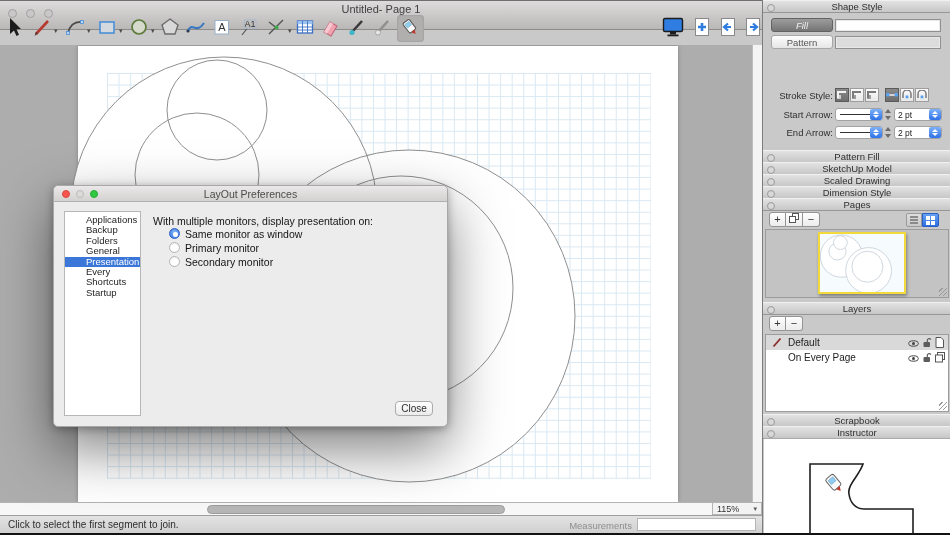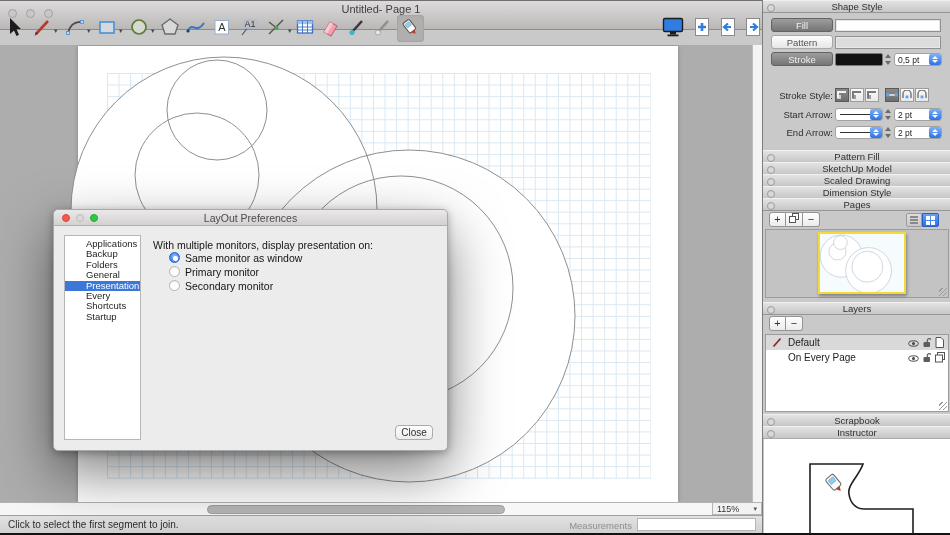--- a/index.html
+++ b/index.html
@@ -59,21 +59,21 @@
   .sechdr { position:absolute; left:0; width:188px; height:13px;
     background:linear-gradient(#e2e2e2,#c7c7c7); border-top:1px solid #f0f0f0;
     border-bottom:1px solid #979797; text-align:center; font-size:9.5px;
     line-height:12px; color:#2f2f2f; }
   .sechdr::before { content:""; position:absolute; left:4px; top:3px; width:6px;
     height:6px; border-radius:50%; background:#d8d8d8; border:1px solid #9a9a9a; }
   .prow { position:absolute; left:0; width:188px; height:15px; }
   .pbtn { position:absolute; left:8px; width:62px; height:14px; border-radius:3px;
     text-align:center; font-size:9.5px; line-height:13px; }
   .pbtn.dark { background:linear-gradient(#9d9d9d,#757575); border:1px solid #636363;
-    color:#efefef; }
+    color:#efefef;font-style:italic; }
   .pbtn.light { background:linear-gradient(#fdfdfd,#e6e6e6); border:1px solid #a8a8a8;
     color:#555; }
   .well { position:absolute; left:72px; top:1px; width:106px; height:13px;
     background:#fff; border:1px solid #909090; box-shadow:inset 0 0 0 1px #e8e8e8; }
   .well.gray { background:#dcdcdc; }
   .plabel { position:absolute; left:0; width:70px; text-align:right; font-size:9.5px;
     color:#2f2f2f; top:2px; }
   .swatch { position:absolute; left:72px; top:1px; width:48px; height:13px;
     background:#111; border:1px solid #777; border-radius:2px; }
   .stepper { position:absolute; left:122px; top:1px; width:7px; height:13px; }
@@ -115,21 +115,21 @@
     line-height:15px; }
   .lrow.sel { background:#d9d9d9; }
   .lrow .lname { position:absolute; left:22px; top:0; }
   .licon { position:absolute; top:2px; }
   #instructor-body { position:absolute; left:1px; top:438px; width:186px; height:95px;
     background:#fff; border-top:1px solid #aaa; }
 
   
   #dialog { position:absolute; left:53px; top:185px; width:395px; height:242px;
     background:#ececec; border:1px solid #a8a8a8; border-radius:5px;
-    box-shadow:0 22px 55px rgba(0,0,0,.5), 0 2px 8px rgba(0,0,0,.3);margin-top:24px; }
+    box-shadow:0 22px 55px rgba(0,0,0,.5), 0 2px 8px rgba(0,0,0,.3); }
   #dlg-titlebar { position:absolute; left:0; top:0; width:100%; height:16px;
     background:linear-gradient(#eae8e8,#d4d1d1); border-bottom:1px solid #b2afaf;
     border-radius:5px 5px 0 0; }
   .dlg-dot { position:absolute; top:4px; width:8px; height:8px; border-radius:50%; }
   #dlg-title { position:absolute; left:0; top:2px; width:100%; text-align:center;
     font-size:10.5px; color:#4b4b4b; }
   #dlg-list { position:absolute; left:10px; top:25px; width:77px; height:205px;
     background:#fff; border:1px solid #b7b7b7; padding-top:3px; }
   .dlg-item { font-size:9.5px; color:#1d1d1d; padding-left:21px; line-height:10.4px;
     white-space:nowrap; }
@@ -327,32 +327,20 @@
   <div id="panel">
     <div class="sechdr" style="top:0">Shape Style</div>
 
     <div class="prow" style="top:18px">
       <div class="pbtn dark">Fill</div>
       <div class="well"></div>
     </div>
     <div class="prow" style="top:35px">
       <div class="pbtn light">Pattern</div>
       <div class="well gray"></div>
-    </div>
-    <div class="prow" style="top:52px">
-      <div class="pbtn dark">Stroke</div>
-      <div class="swatch"></div>
-      <div class="stepper">
-          <i class="up"></i>
-          <i class="dn"></i>
-        </div>
-      <div class="combo" style="left:131px;width:48px">
-        <span class="txt">0,5 pt</span>
-          <span class="cbtn"></span>
-      </div>
     </div>
     <div class="prow" style="top:88px;height:16px">
       <div class="plabel">Stroke Style:</div>
       <div id="ss-holder">
           <div class="ssbtn sel" style="left: 72px;">
             <span><svg width="10" height="10" viewBox="0 0 10 10">
                 <path d="M1,9 L1,3 L9,3" fill="none" stroke="#f2f2f2" stroke-width="2"></path>
                 <rect x="0" y="6" width="4" height="4" fill="#f2f2f2" opacity=".7"></rect>
               </svg></span>
           </div>

